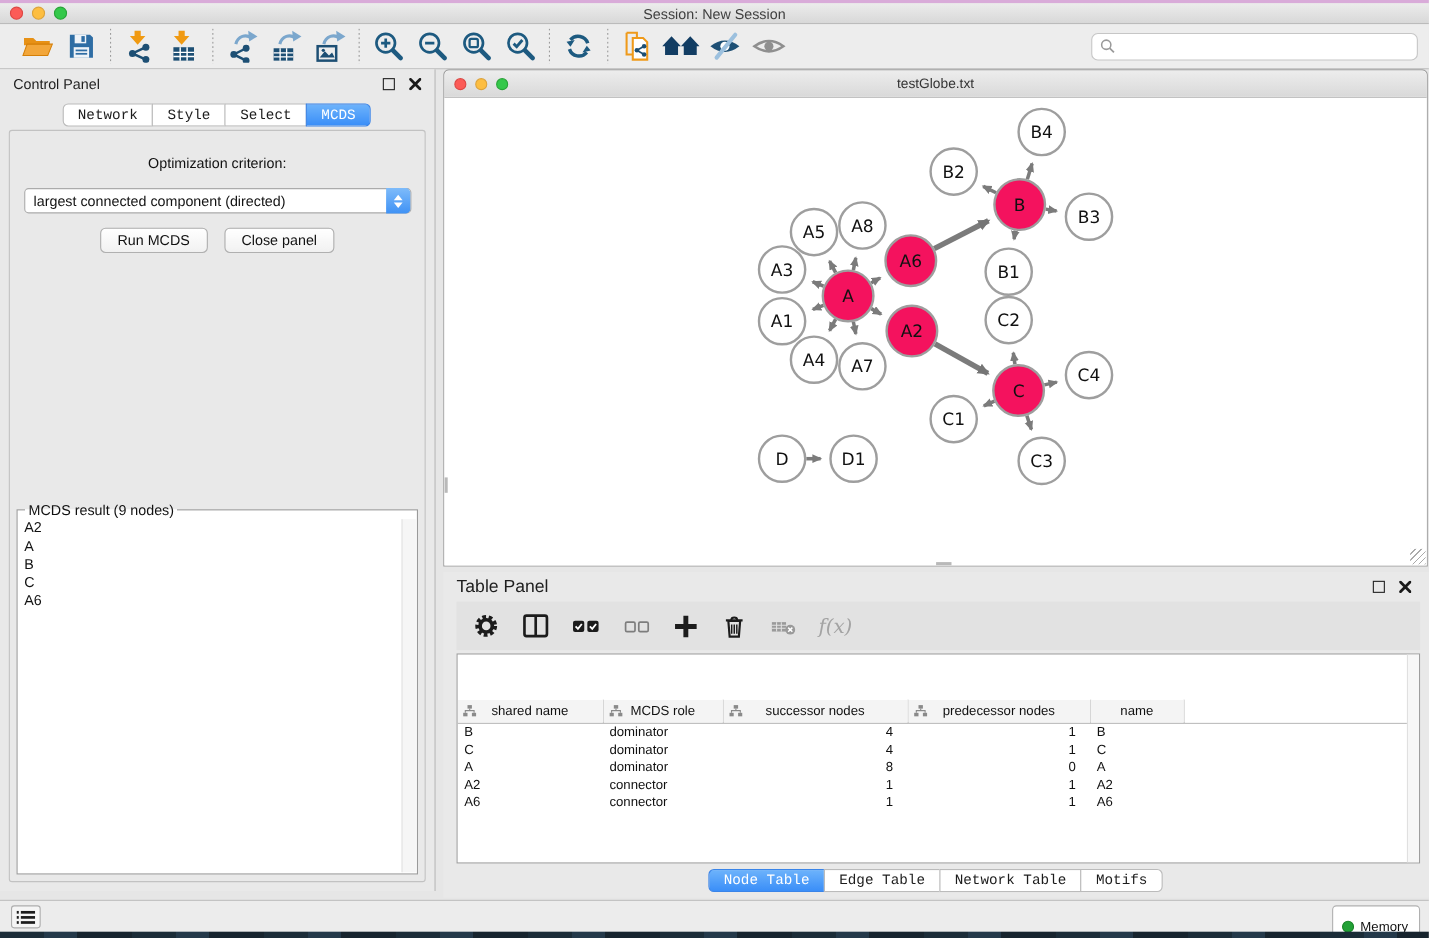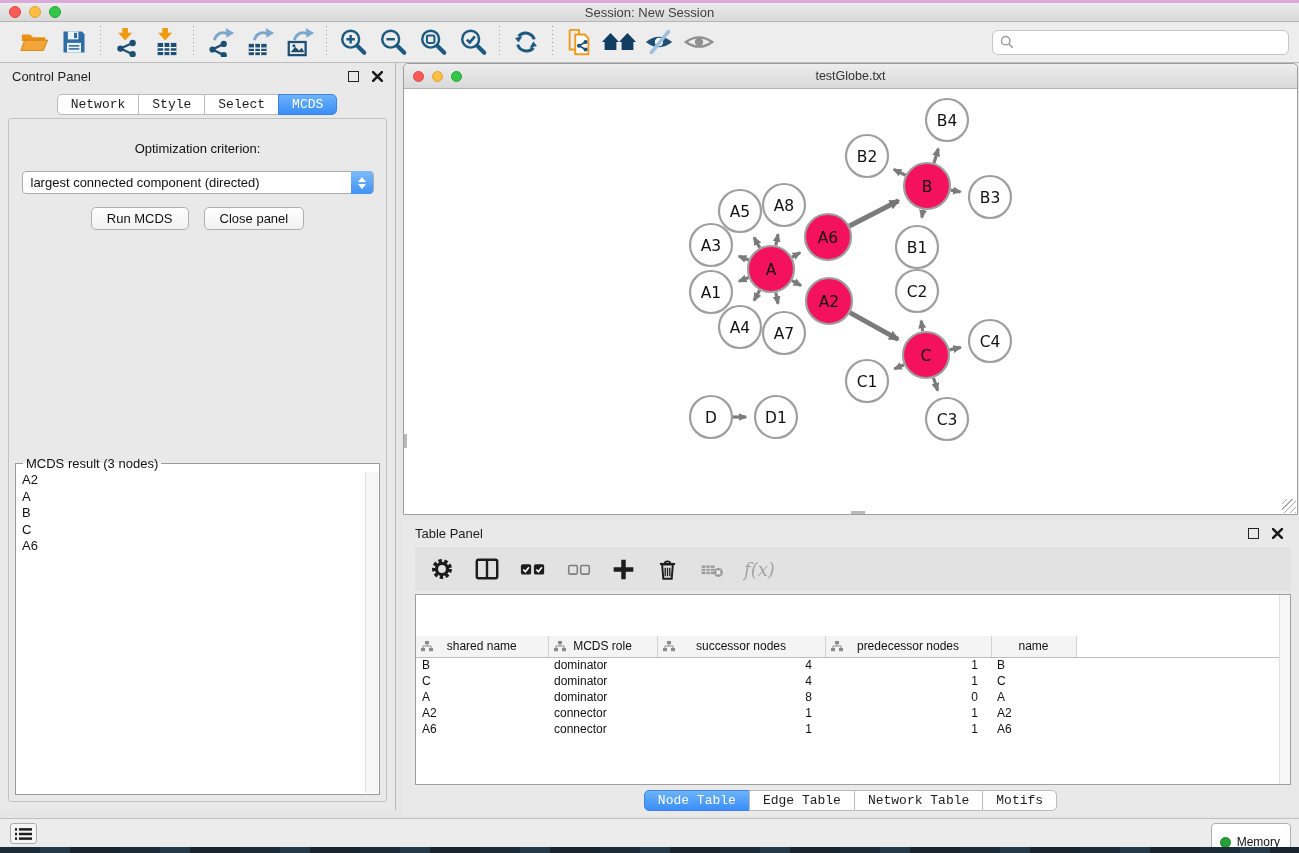--- a/index.html
+++ b/index.html
@@ -75,21 +75,21 @@
   .net-titlebar .title { position:absolute; left:0; right:0; text-align:center; font-size:12.5px; color:#333; }
   .net-canvas { position:absolute; left:0; right:0; top:25px; bottom:0; background:#fff; overflow:hidden; }
   .resize-grip { position:absolute; right:1px; bottom:1px; width:14px; height:14px;
     background:repeating-linear-gradient(135deg, transparent 0 3px, #aaa 3px 4px); }
   .nub-left { position:absolute; left:0; top:345px; width:3px; height:14px; background:#b9b9b9; }
   .nub-bottom { position:absolute; left:447px; bottom:0; width:14px; height:3px; background:#b9b9b9; }
 
   
   .table-panel { position:absolute; left:403px; top:520px; width:896px; height:296px; background:#e9e9e9; }
   .tp-head { height:27px; display:flex; align-items:center; padding:0 16px 0 12px; }
-  .tp-head .ptitle { font-size:13px; color:#1e1e1e; }
+  .tp-head .ptitle { font-size:16px; color:#1e1e1e; }
   .tp-head .pbtns { margin-left:auto; display:flex; gap:13px; align-items:center; }
   .tp-toolbar { position:absolute; left:12px; right:8px; top:27px; height:44px;
     background:#e2e2e2; display:flex; align-items:center; gap:19px; padding-left:14px; }
   .tp-tool { display:flex; align-items:center; justify-content:flex-start; }
   .fx { font-family:"DejaVu Serif", serif; font-style:italic; font-size:18px; color:#a3a3a3; }
   .table-wrap { position:absolute; left:12px; right:8px; top:74px; height:191px;
     background:#fff; border:1px solid #9e9e9e; overflow:hidden; }
   table.datatable { border-collapse:collapse; table-layout:fixed; width:100%;margin-top:41px; }
   table.datatable th { height:21px; background:#f4f4f4; border-bottom:1px solid #bdbdbd;
     border-right:1px solid #d2d2d2; font-size:12px; font-weight:normal; color:#111;
@@ -291,21 +291,21 @@
       <span class="stepper">
         <span class="tri-up"></span>
           <span class="tri-down"></span>
       </span>
     </div>
     <div class="btn-row">
       <button class="pushbtn">Run MCDS</button>
       <button class="pushbtn">Close panel</button>
     </div>
     <fieldset class="result-fieldset">
-      <legend>MCDS result (3 nodes)</legend>
+      <legend>MCDS result (9 nodes)</legend>
       <div class="result-list">
           <div>A2</div>
           <div>A</div>
           <div>B</div>
           <div>C</div>
           <div>A6</div>
         </div>
       <div class="result-scroll"></div>
     </fieldset>
   </div>

